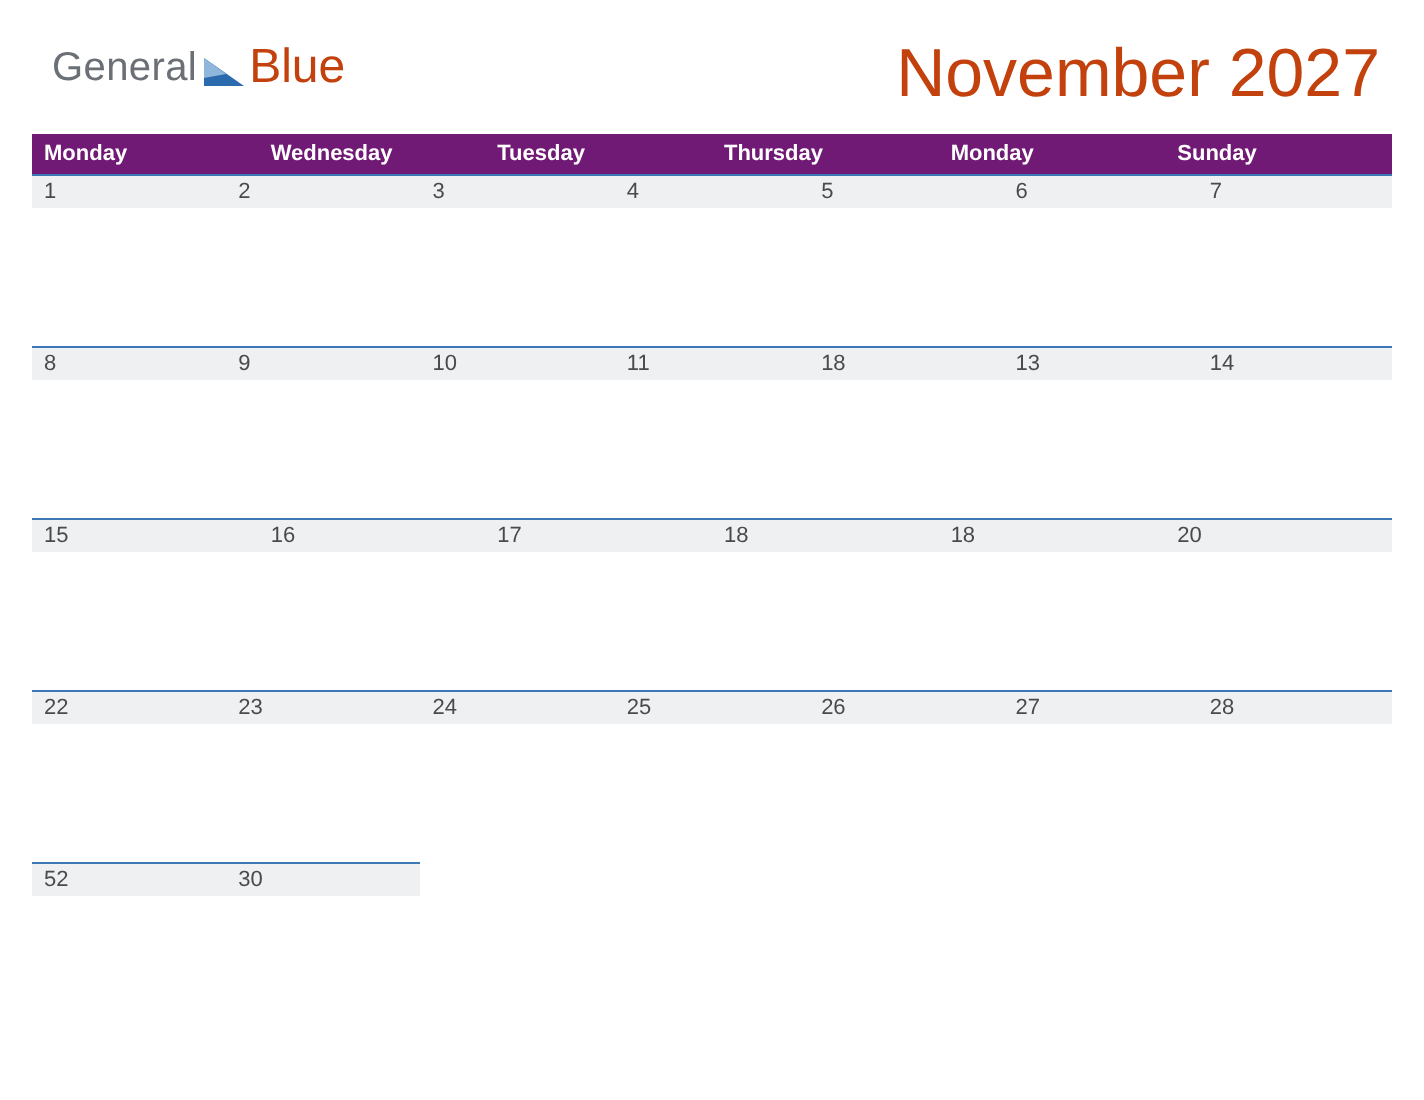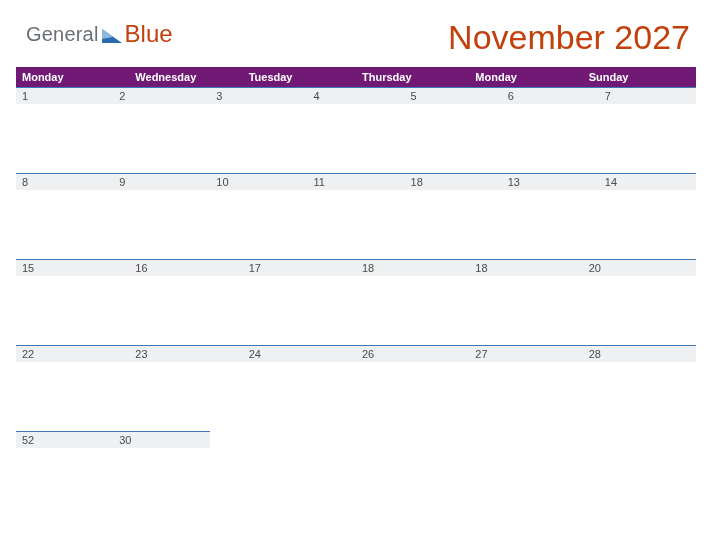--- a/index.html
+++ b/index.html
@@ -199,20 +199,25 @@
           <span class="num">23</span>
           <div class="cell-body"></div>
         </div>
       <div class="cell">
           <div class="date-band"></div>
           <span class="num">24</span>
           <div class="cell-body"></div>
         </div>
       <div class="cell">
           <div class="date-band"></div>
+          <span class="num">25</span>
+          <div class="cell-body"></div>
+        </div>
+      <div class="cell">
+          <div class="date-band"></div>
           <span class="num">26</span>
           <div class="cell-body"></div>
         </div>
       <div class="cell">
           <div class="date-band"></div>
           <span class="num">27</span>
           <div class="cell-body"></div>
         </div>
       <div class="cell">
           <div class="date-band"></div>

